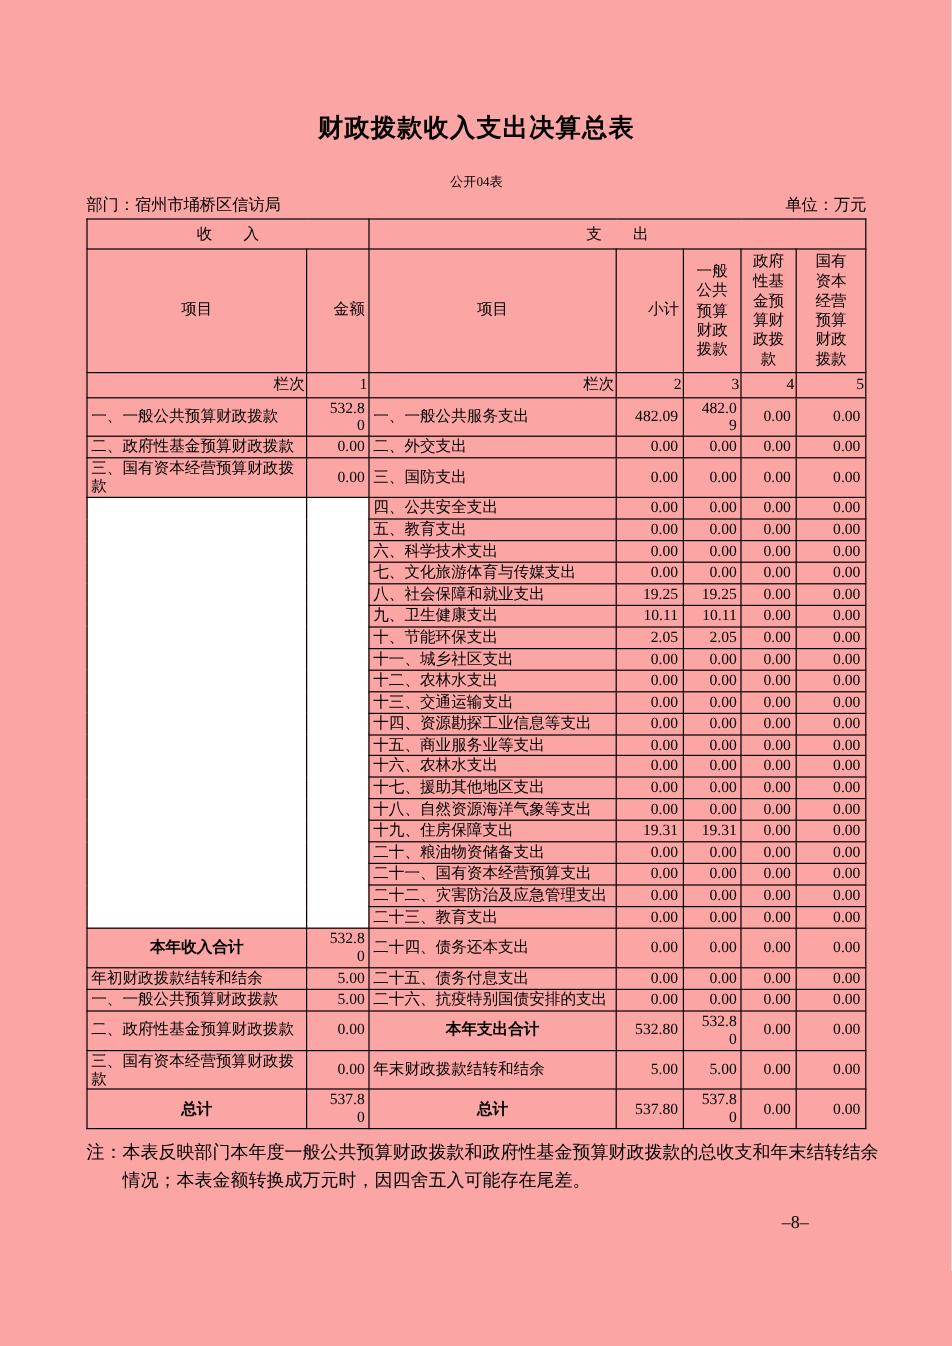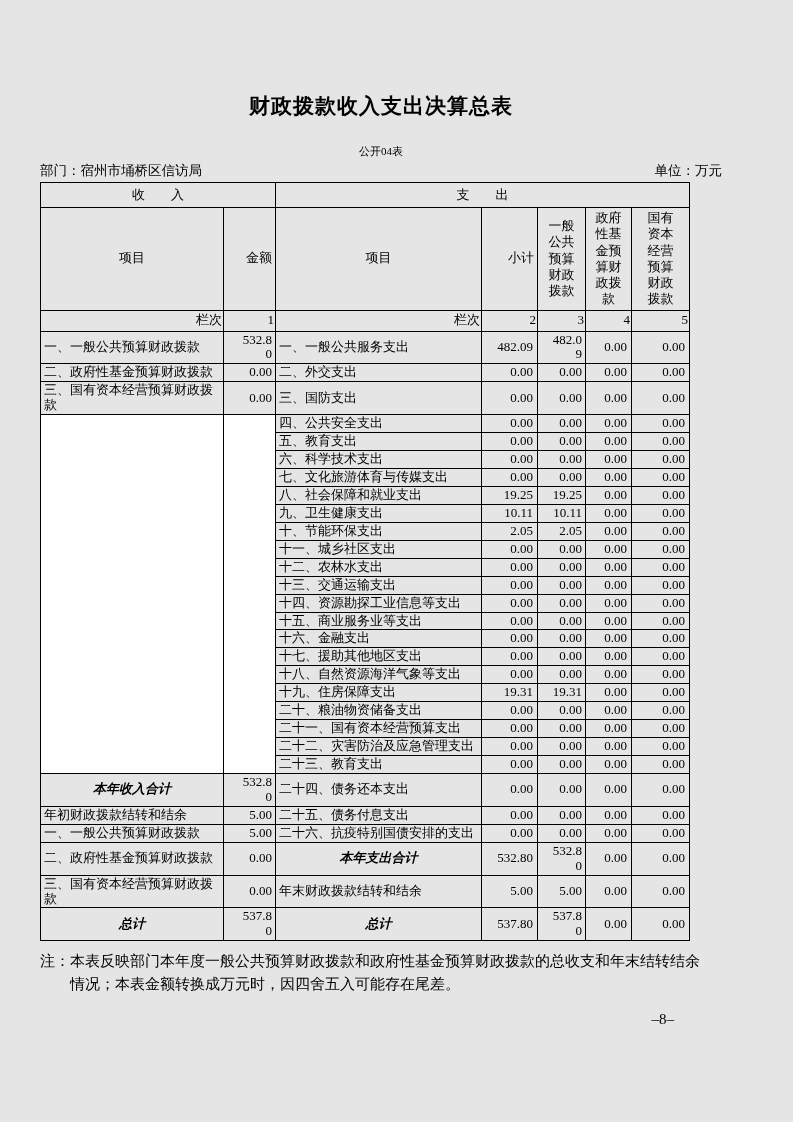--- a/index.html
+++ b/index.html
@@ -1,19 +1,19 @@
 <!DOCTYPE html>
 <html><head>
 <meta charset="utf-8">
 <style>
   html,body { margin:0; padding:0; background:#ffffff; }
   .page {
-    width:793px; height:1122px; background:#e5e5e5; color:#000;
+    width:793px; height:1122px; background:#fca5a5; color:#000;
     font-family:"Liberation Serif","DejaVu Serif",serif;
-    box-sizing:border-box; padding:92px 71px 0 40px; overflow:hidden;
+    box-sizing:border-box; padding:92px 71px 0 72px; overflow:hidden;
   }
   .title {
     font-size:21px; font-weight:bold; text-align:center;
     letter-spacing:1px; margin:0 0 24px 0;
   }
   .form-no { text-align:center; font-size:11px; margin-bottom:3px; }
   .meta { display:flex; justify-content:space-between; font-size:13.5px; margin-bottom:2px; }
   table.budget {
     border-collapse:collapse; table-layout:fixed; width:649px; font-size:13px;
   }
@@ -28,21 +28,21 @@
   th.h-vert { text-align:center; padding:3px 1px; }
   .stack { display:inline-block; width:2.05em; text-align:center; word-break:break-all; line-height:1.25; }
   tr.lanci th { text-align:right; height:18px; padding:1px; }
   td.item { text-align:left; padding:1px 3px; }
   td.num  { text-align:right; word-break:break-all; }
   td.amt  { padding:1px 3px 1px 13px; }
   td.sub  { padding:1px 4px; }
   td.gen  { padding:1px 3px 1px 10px; }
   td.fund { padding:1px 4px; }
   td.cap  { padding:1px 4px; }
-  td.total { text-align:center; font-weight:bold; padding:1px 2px;font-style:italic; }
+  td.total { text-align:center; font-weight:bold; padding:1px 2px; }
   td.empty { background:#fff; }
   .note {
     width:640px; font-size:15px; line-height:1.5; margin-top:9px;
     padding-left:2em; text-indent:-2em;
   }
   .pageno { text-align:right; padding-right:48px; margin-top:16px; font-size:15px; }
 </style>
 </head>
 <body>
 
@@ -199,21 +199,21 @@
           <td class="num cap">0.00</td>
         </tr>
         <tr>
           <td class="item">十五、商业服务业等支出</td>
           <td class="num sub">0.00</td>
           <td class="num gen">0.00</td>
           <td class="num fund">0.00</td>
           <td class="num cap">0.00</td>
         </tr>
         <tr>
-          <td class="item">十六、金融支出</td>
+          <td class="item">十六、农林水支出</td>
           <td class="num sub">0.00</td>
           <td class="num gen">0.00</td>
           <td class="num fund">0.00</td>
           <td class="num cap">0.00</td>
         </tr>
         <tr>
           <td class="item">十七、援助其他地区支出</td>
           <td class="num sub">0.00</td>
           <td class="num gen">0.00</td>
           <td class="num fund">0.00</td>

